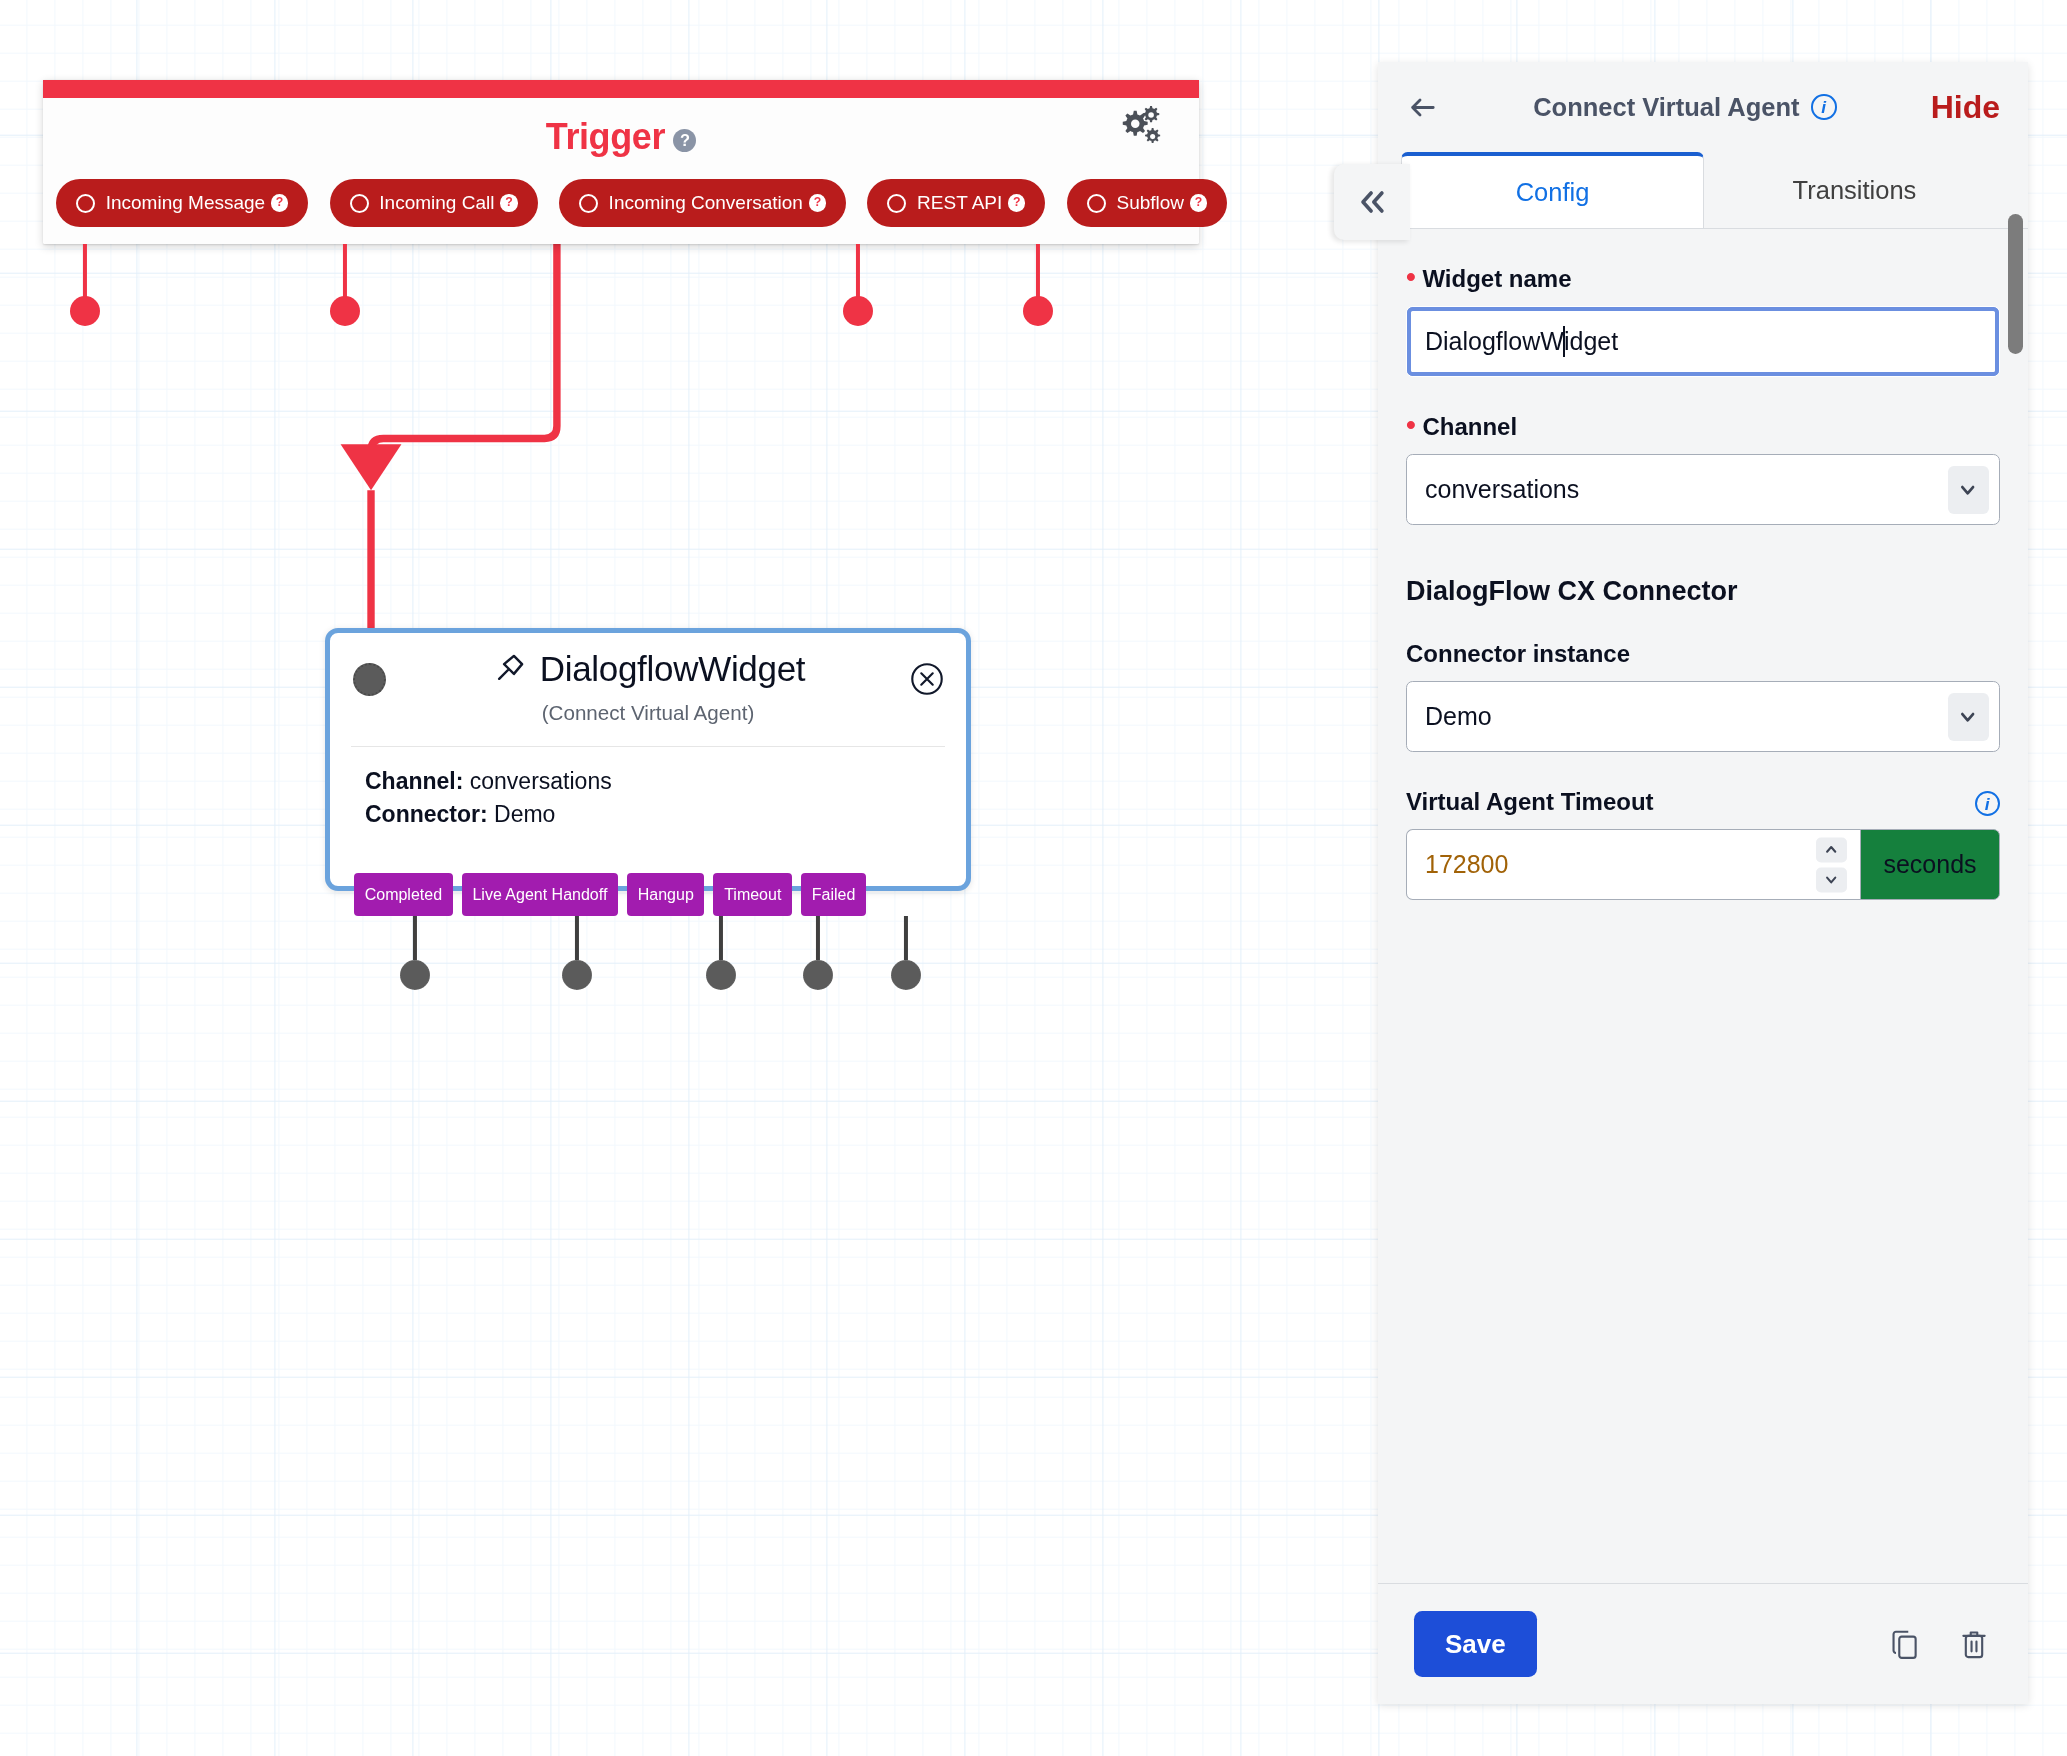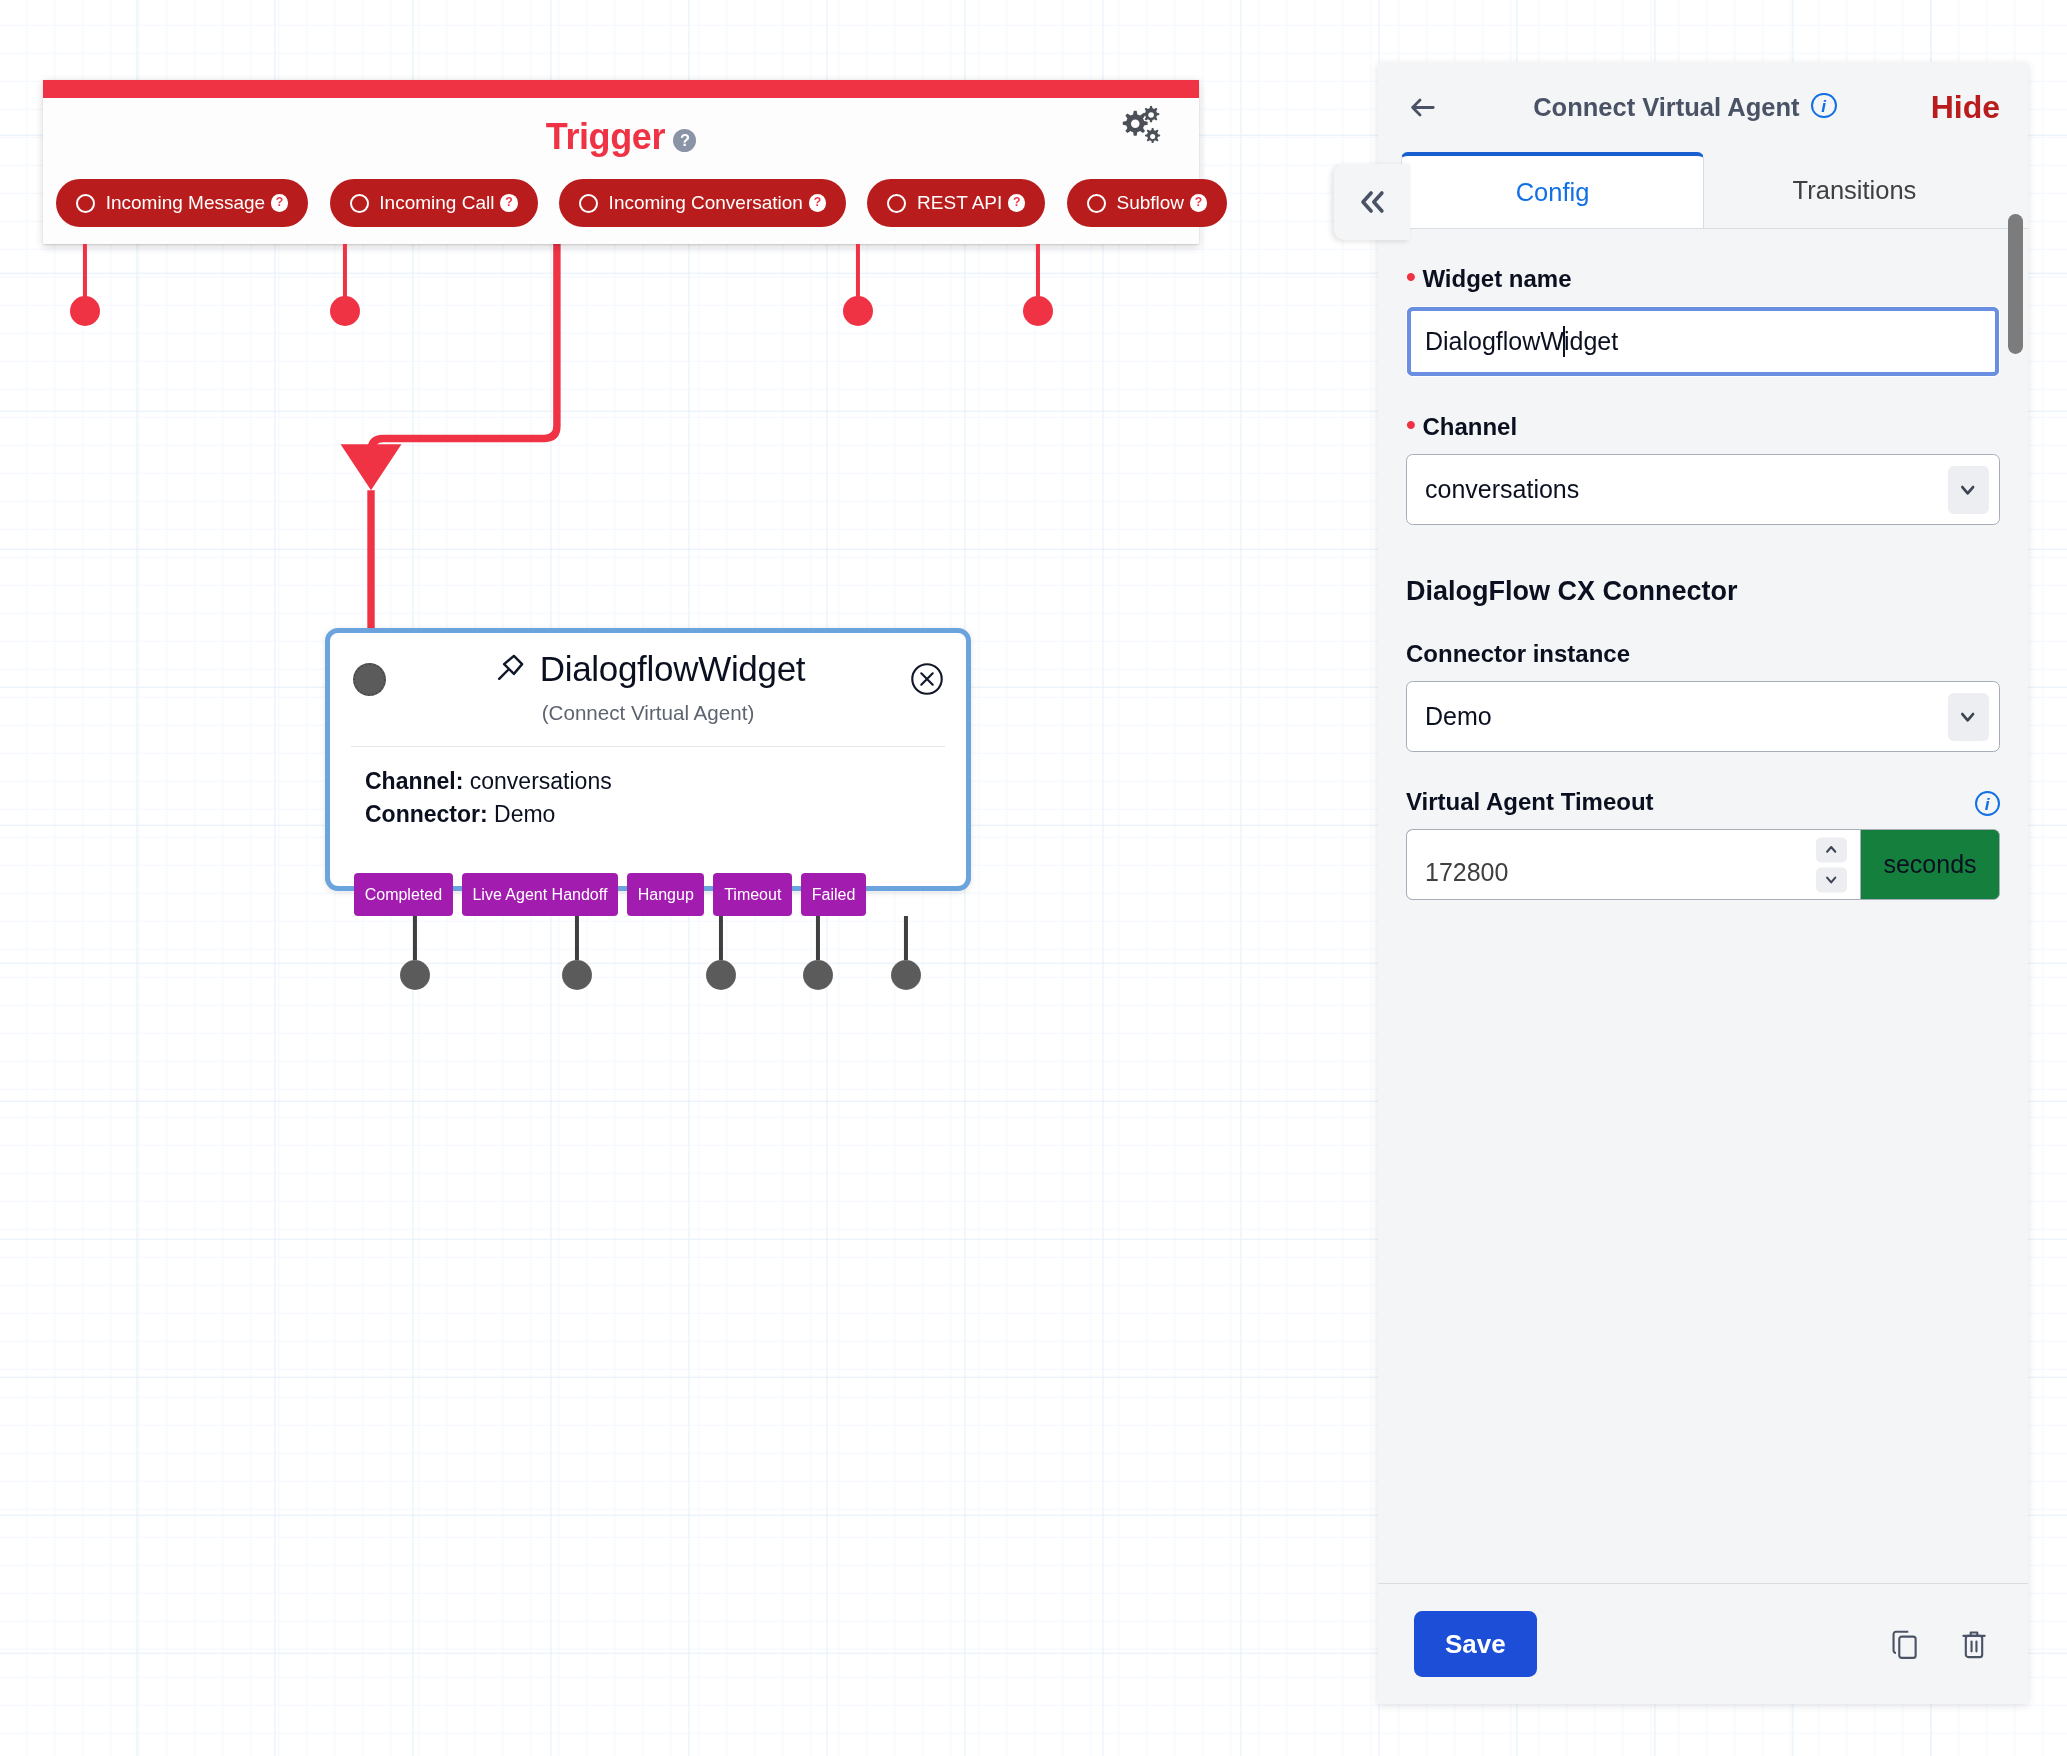--- a/index.html
+++ b/index.html
@@ -229,21 +229,21 @@
     color: #4a5366;
     cursor: pointer;
     flex: 0 0 auto;
   }
   .panel-title {
     flex: 1;
     text-align: center;
     font-size: 25.5px;
     font-weight: 700;
     color: #4a5366;
-    display: flex; justify-content: center; gap: 11.5px;
+    display: flex; align-items: center; justify-content: center; gap: 11.5px;
   }
   .info-ico {
     width: 25.5px; height: 25.5px;
     border: 2.1px solid #1170e4;
     border-radius: 50%;
     color: #1170e4;
     font-size: 17.3px;
     font-style: italic;
     font-weight: 700;
     line-height: 22px;
@@ -372,23 +372,23 @@
   }
   .num-row { display: flex; width: 100%; }
   .num-input {
     flex: 1;
     height: 71px;
     background: #ffffff;
     border: 1.6px solid #a6adb8;
     border-right: none;
     border-radius: 6.6px 0 0 6.6px;
     font-size: 25px;
-    color: #404040;
+    color: #a16207;
     padding: 12px 18px;
-    display: flex; align-items: flex-end;
+    display: flex; align-items: center;
     position: relative;
   }
   .spinner {
     position: absolute;
     right: 13px; top: 50%;
     transform: translateY(-50%);
     display: flex; flex-direction: column; gap: 5px;
   }
   .spin-btn {
     width: 31px; height: 25px;

